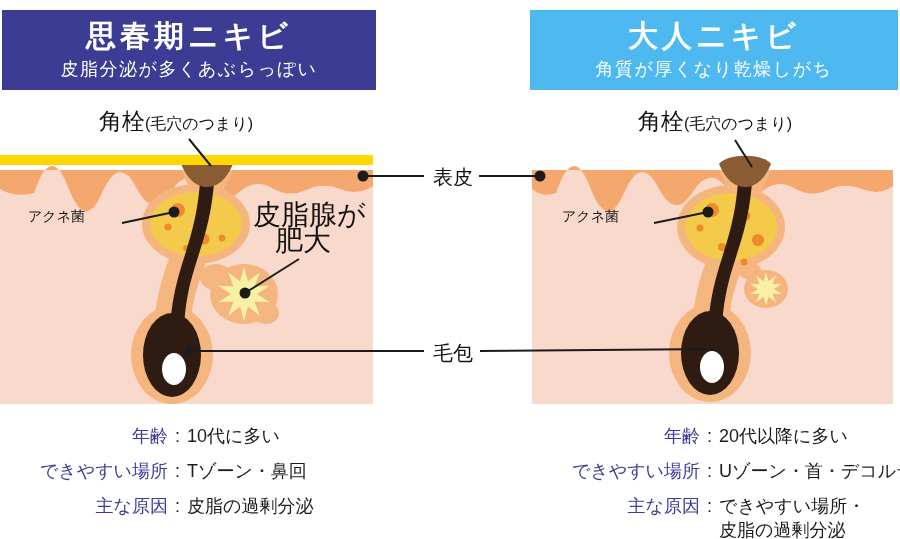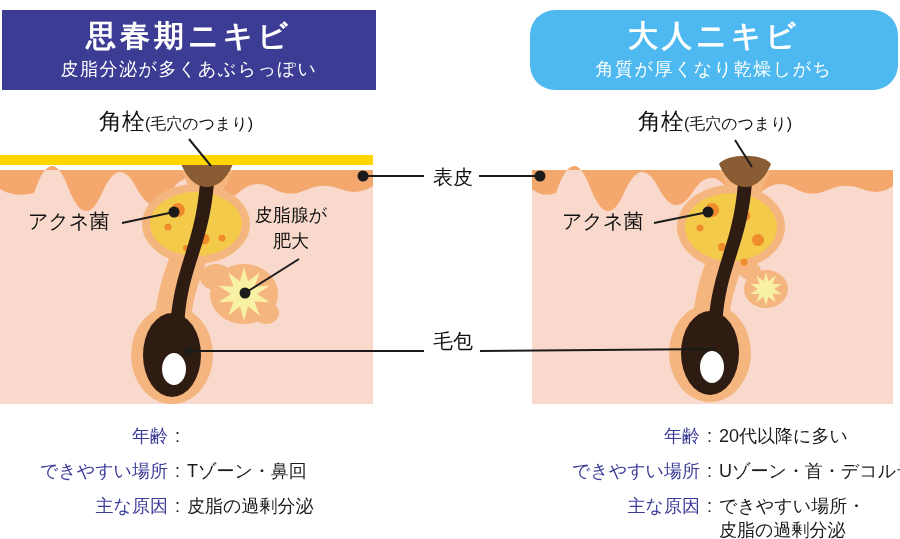--- a/index.html
+++ b/index.html
@@ -3,32 +3,32 @@
 <meta charset="utf-8">
 <style>
   html,body{margin:0;padding:0;background:#fff;}
   #canvas{
     position:relative;width:900px;height:539px;background:#ffffff;overflow:hidden;
     font-family:"Liberation Sans","DejaVu Sans",sans-serif;color:#1c1c1c;padding-left:24px;
   }
   
   .hdr{position:absolute;top:10px;height:80px;color:#fff;text-align:center;box-sizing:border-box;padding-top:6px;}
   .hdr-left{left:2px;width:374px;background:#3d3c94;}
-  .hdr-right{left:530px;width:368px;background:#4db9f0;border-radius:25px;}
+  .hdr-right{left:530px;width:368px;background:#4db9f0;}
   .hdr-title{font-size:30px;font-weight:bold;letter-spacing:4px;line-height:40px;white-space:nowrap;}
   .hdr-sub{font-size:18px;letter-spacing:1.5px;line-height:26px;white-space:nowrap;}
   
   #art{position:absolute;left:0;top:0;}
   
   .lbl{position:absolute;font-weight:normal;color:#111;white-space:nowrap;}
   .lbl-center{text-align:center;}
   .plug-lbl{width:212px;top:107px;font-size:23px;line-height:28px;}
   .plug-note{font-size:16px;}
-  .acne-lbl{top:208px;font-size:20px;}
-  .seb-lbl{left:241px;top:202px;width:100px;font-size:18px;line-height:26px;}
+  .acne-lbl{top:208px;font-size:14px;}
+  .seb-lbl{left:253px;top:202px;width:100px;font-size:28px;line-height:26px;}
   .mid-lbl{left:428px;width:50px;font-size:20px;}
   
   .info{position:absolute;top:424px;font-size:18px;line-height:24px;}
   .info-left{left:18px;}
   .info-right{left:543px;}
   .info-row{display:flex;margin-bottom:11px;}
   .info-label{color:#3c3c99;text-align:right;white-space:nowrap;}
   .info-left .info-label{width:150px;}
   .info-right .info-label{width:157px;}
   .colon{margin:0 7px;color:#1c1c1c;}
@@ -140,26 +140,27 @@
   <div class="lbl lbl-center plug-lbl" style="left:609px;">
     <span>角栓</span><span class="plug-note">(毛穴のつまり)</span>
   </div>
   <div class="lbl acne-lbl" style="left:28px;">アクネ菌</div>
   <div class="lbl acne-lbl" style="left:562px;">アクネ菌</div>
   <div class="lbl lbl-center seb-lbl">
     <div>皮脂腺が</div>
     <div>肥大</div>
   </div>
   <div class="lbl lbl-center mid-lbl" style="top:164px;">表皮</div>
-  <div class="lbl lbl-center mid-lbl" style="top:328px;">毛包</div>
+  <div class="lbl lbl-center mid-lbl" style="top:340px;">毛包</div>
 
   <div class="info info-left">
     <div class="info-row">
       <span class="info-label">年齢</span>
         <span class="colon">:</span>
+        <span class="info-value">10代に多い</span>
     </div>
     <div class="info-row">
       <span class="info-label">できやすい場所</span>
         <span class="colon">:</span>
         <span class="info-value">Tゾーン・鼻回</span>
     </div>
     <div class="info-row">
       <span class="info-label">主な原因</span>
         <span class="colon">:</span>
         <span class="info-value">皮脂の過剰分泌</span>

